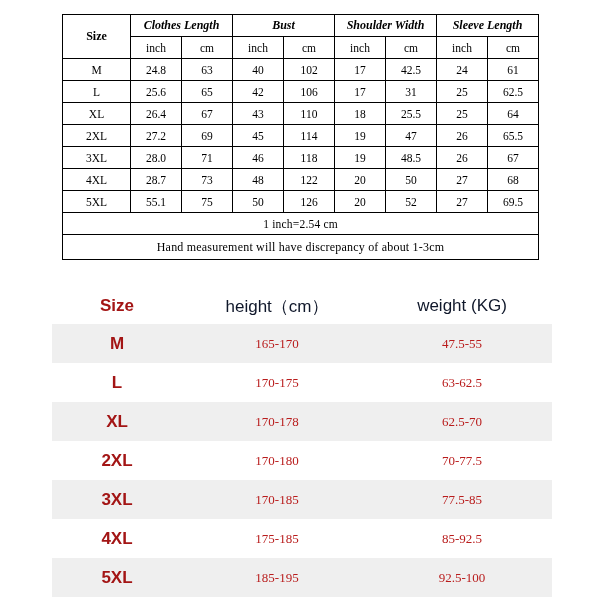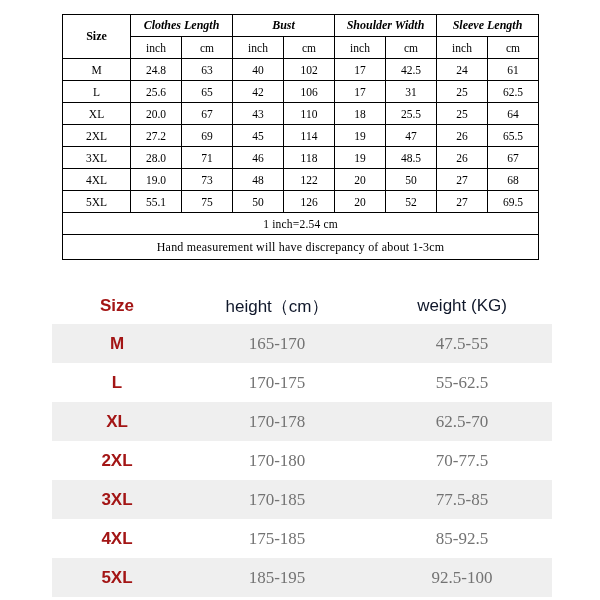--- a/index.html
+++ b/index.html
@@ -91,22 +91,22 @@
     border-collapse: collapse;
     width: 500px;
     table-layout: fixed;
   }
   table.hw td {
     border: none;
     text-align: center;
     vertical-align: middle;
     height: 37px;
     font-family: "Liberation Serif", serif;
-    font-size: 17px;
-    color: #737373;
+    font-size: 13px;
+    color: #b91c1c;
   }
   table.hw tr.head td {
     font-size: 17px;
     color: #111;
     height: 34px;
   }
   table.hw td.sz {
     font-weight: bold;
     color: #a31515;
     font-size: 17px;
@@ -183,21 +183,21 @@
           <td>65</td>
           <td>42</td>
           <td>106</td>
           <td>17</td>
           <td>31</td>
           <td>25</td>
           <td>62.5</td>
         </tr>
         <tr>
           <td class="row-label">XL</td>
-          <td>20.0</td>
+          <td>26.4</td>
           <td>67</td>
           <td>43</td>
           <td>110</td>
           <td>18</td>
           <td>25.5</td>
           <td>25</td>
           <td>64</td>
         </tr>
         <tr>
           <td class="row-label">2XL</td>
@@ -216,21 +216,21 @@
           <td>71</td>
           <td>46</td>
           <td>118</td>
           <td>19</td>
           <td>48.5</td>
           <td>26</td>
           <td>67</td>
         </tr>
         <tr>
           <td class="row-label">4XL</td>
-          <td>19.0</td>
+          <td>28.7</td>
           <td>73</td>
           <td>48</td>
           <td>122</td>
           <td>20</td>
           <td>50</td>
           <td>27</td>
           <td>68</td>
         </tr>
         <tr>
           <td class="row-label">5XL</td>
@@ -268,21 +268,21 @@
           <td class="col-w">weight (KG)</td>
         </tr>
         <tr class="shade">
           <td class="sz">M</td>
           <td>165-170</td>
           <td>47.5-55</td>
         </tr>
         <tr>
           <td class="sz">L</td>
           <td>170-175</td>
-          <td>55-62.5</td>
+          <td>63-62.5</td>
         </tr>
         <tr class="shade">
           <td class="sz">XL</td>
           <td>170-178</td>
           <td>62.5-70</td>
         </tr>
         <tr>
           <td class="sz">2XL</td>
           <td>170-180</td>
           <td>70-77.5</td>

